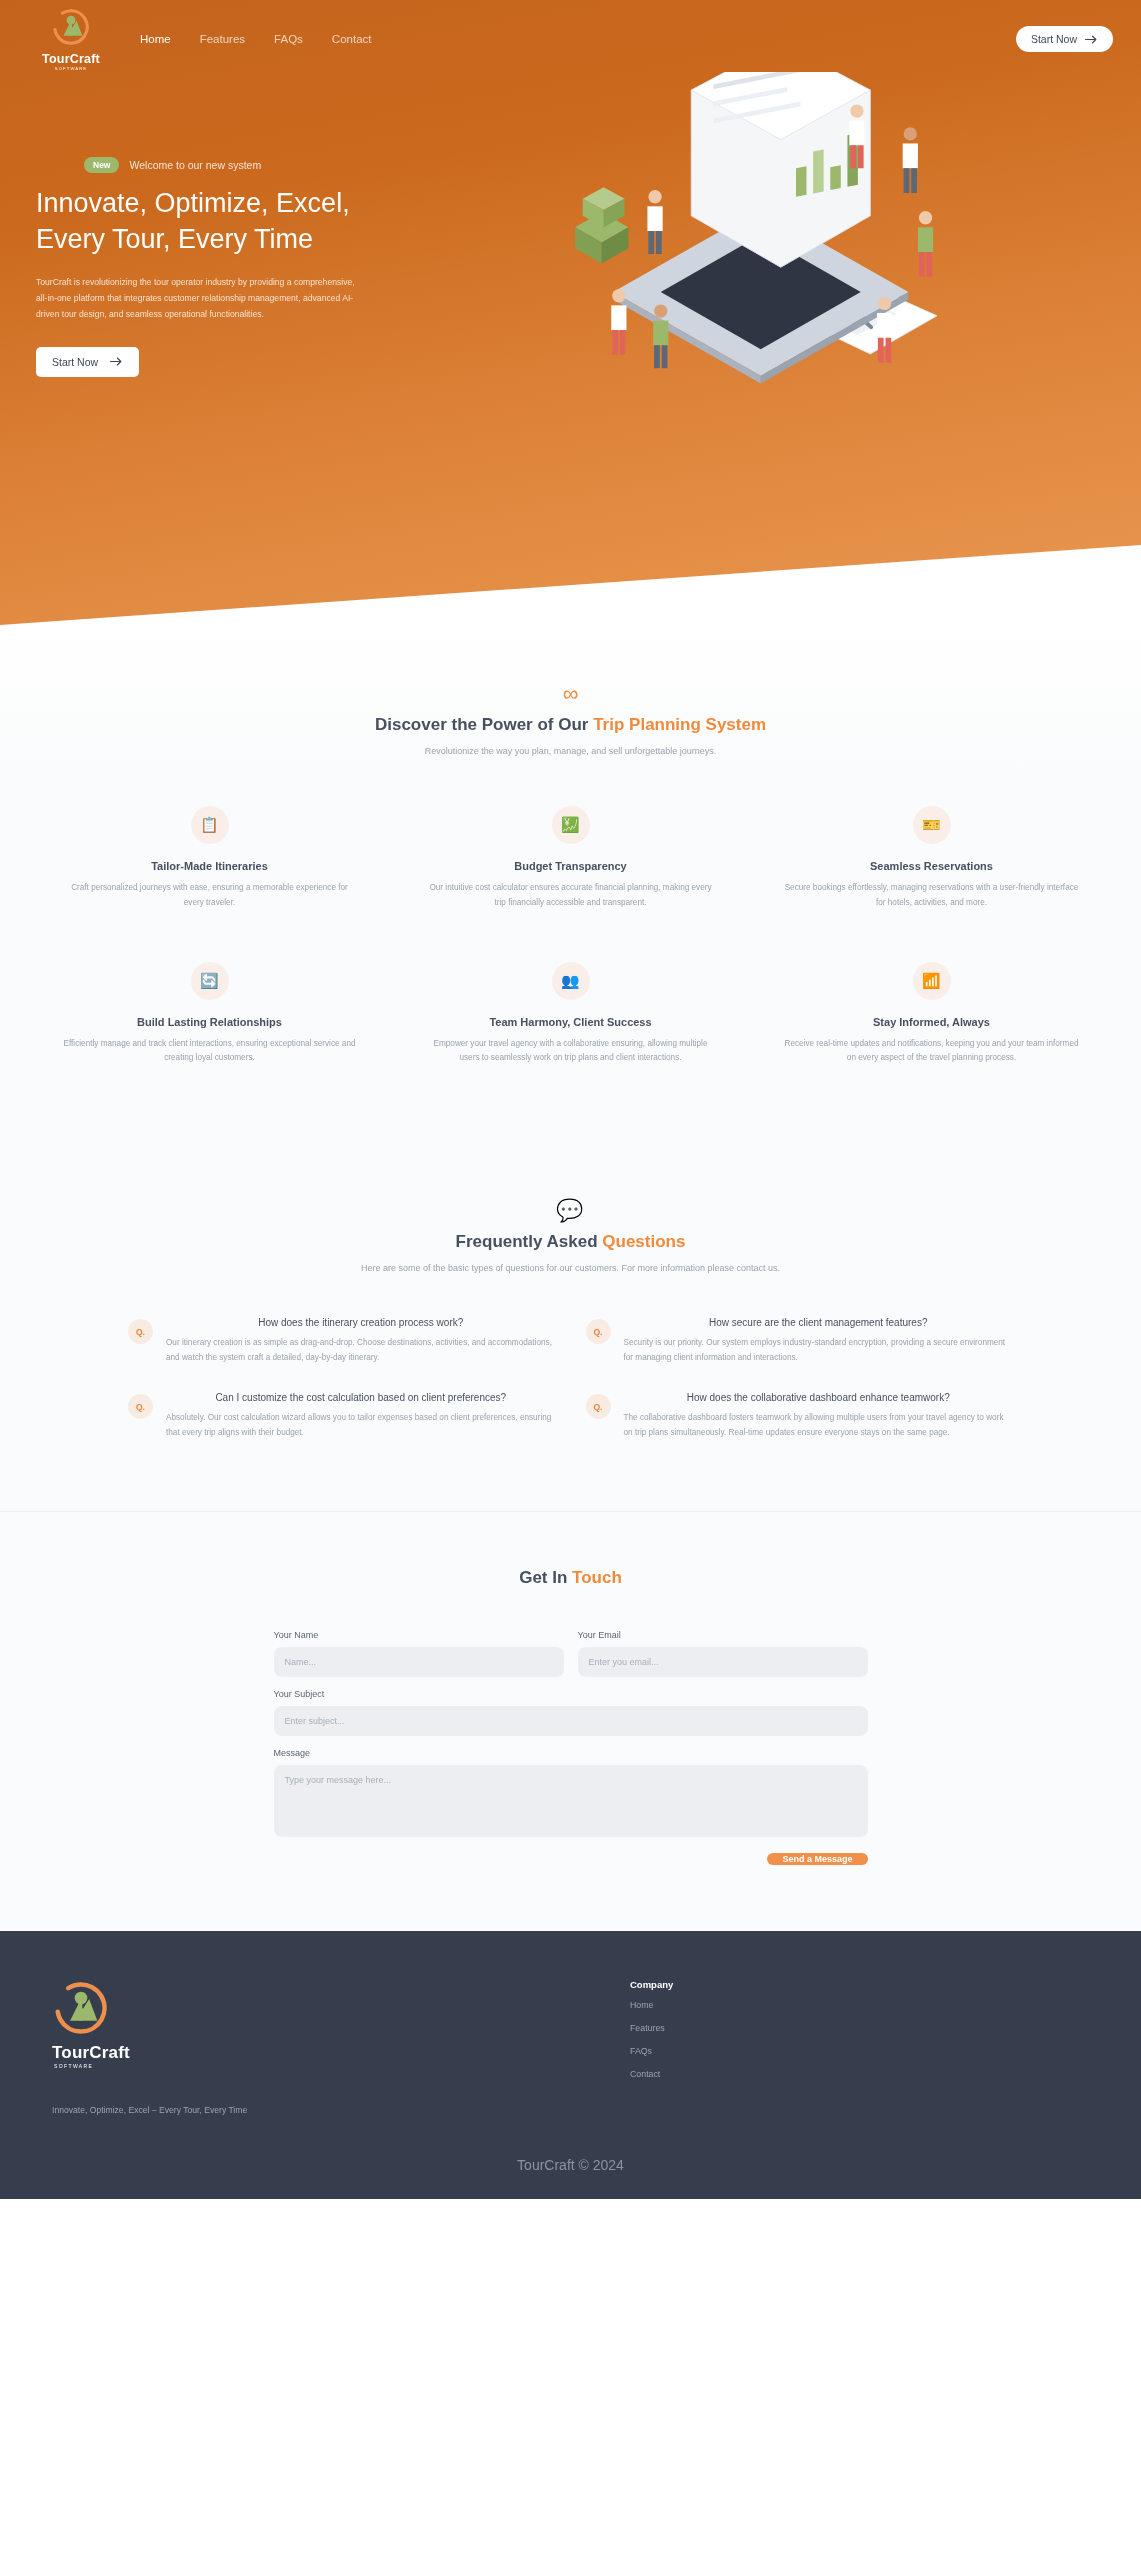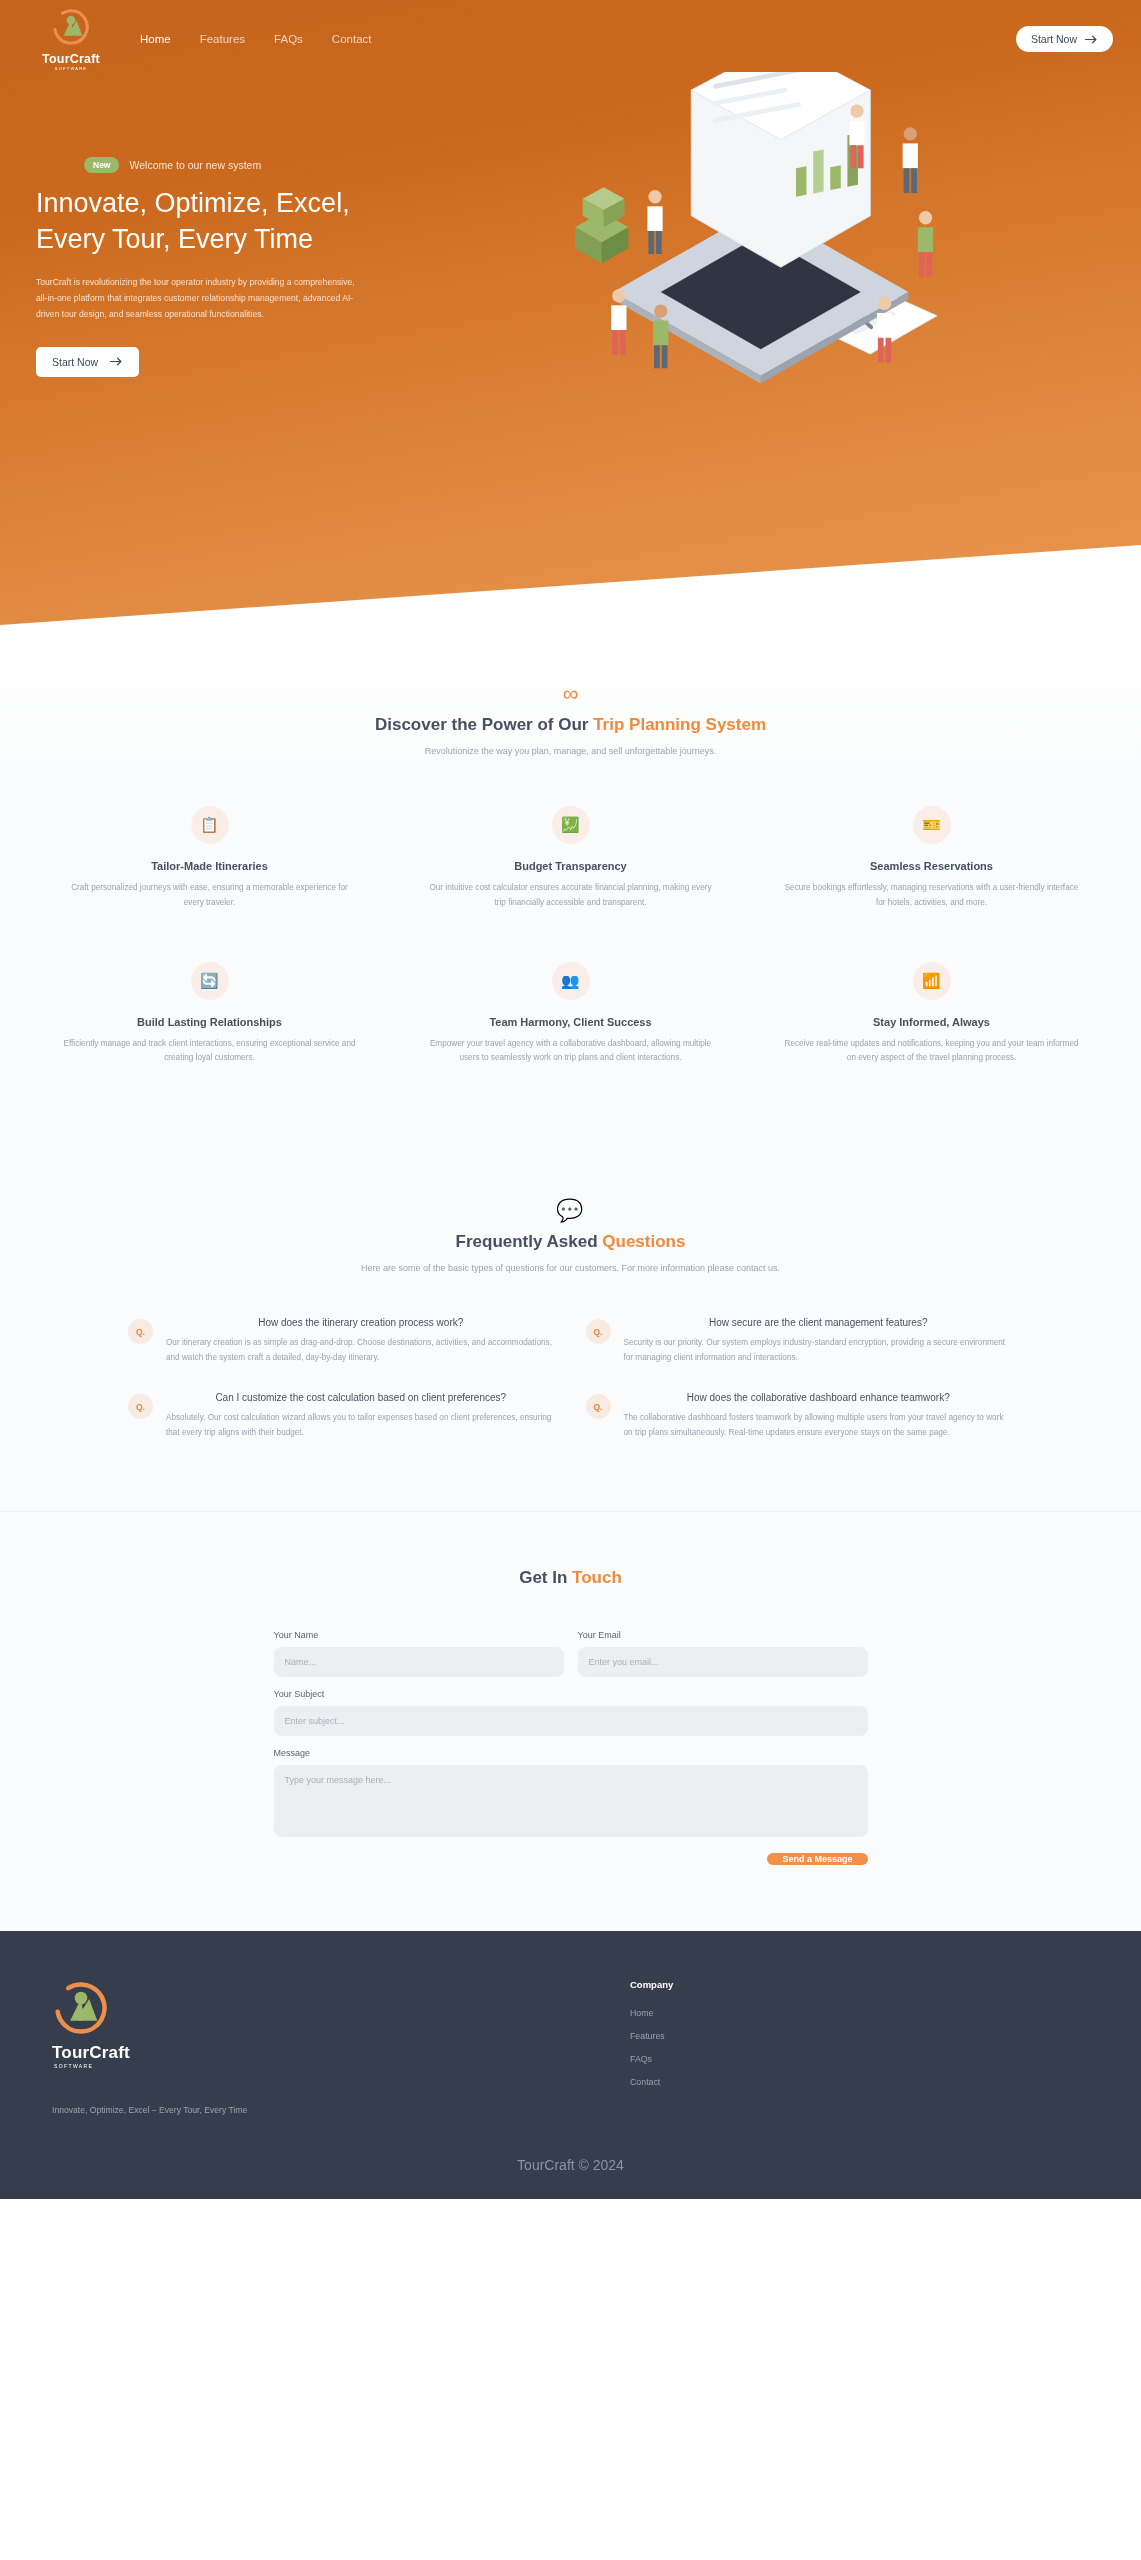--- a/index.html
+++ b/index.html
@@ -121,21 +121,21 @@
 
   
   .footer { background: #363e4d; padding: 48px 0 0; }
   .footer-inner { display: flex; padding: 0 52px; }
   .f-brand { width: 340px; }
   .f-logo { width: 58px; height: 58px; }
   .f-name { color: #fff; font-weight: bold; font-size: 17px; margin-top: 2px; letter-spacing: .2px; }
   .f-sub { color: #fff; font-size: 5px; letter-spacing: 1.4px; margin-left: 2px; }
   .f-tag { color: #9aa3ae; font-size: 8.6px; margin-top: 36px; }
   .f-col { margin-left: 238px; }
-  .f-col h4 { color: #fff; font-size: 9.5px; margin-bottom: 18px; font-weight: bold; }
+  .f-col h4 { color: #fff; font-size: 9.5px; margin-bottom: 10px; font-weight: bold; }
   .f-link { display: block; color: #9aa3ae; font-size: 8.8px; text-decoration: none; margin-bottom: 13px; cursor: pointer; }
   .f-bottom { text-align: center; color: #8b93a0; font-size: 14px; padding: 42px 0 26px; }
 </style>
 </head>
 <body>
 
 <div class="page">
 
   <header class="hero">
 
@@ -298,21 +298,21 @@
 
     <div class="grid3 row2">
       <div class="fcard">
         <div class="ficon">🔄</div>
         <h3>Build Lasting Relationships</h3>
         <p>Efficiently manage and track client interactions, ensuring exceptional service and creating loyal customers.</p>
       </div>
       <div class="fcard">
         <div class="ficon">👥</div>
         <h3>Team Harmony, Client Success</h3>
-        <p>Empower your travel agency with a collaborative dashboard, allowing multiple users to seamlessly work on trip plans and client interactions.</p>
+        <p>Empower your travel agency with a collaborative ensuring, allowing multiple users to seamlessly work on trip plans and client interactions.</p>
       </div>
       <div class="fcard">
         <div class="ficon">📶</div>
         <h3>Stay Informed, Always</h3>
         <p>Receive real-time updates and notifications, keeping you and your team informed on every aspect of the travel planning process.</p>
       </div>
     </div>
   </section>
 
   <section class="faq">

